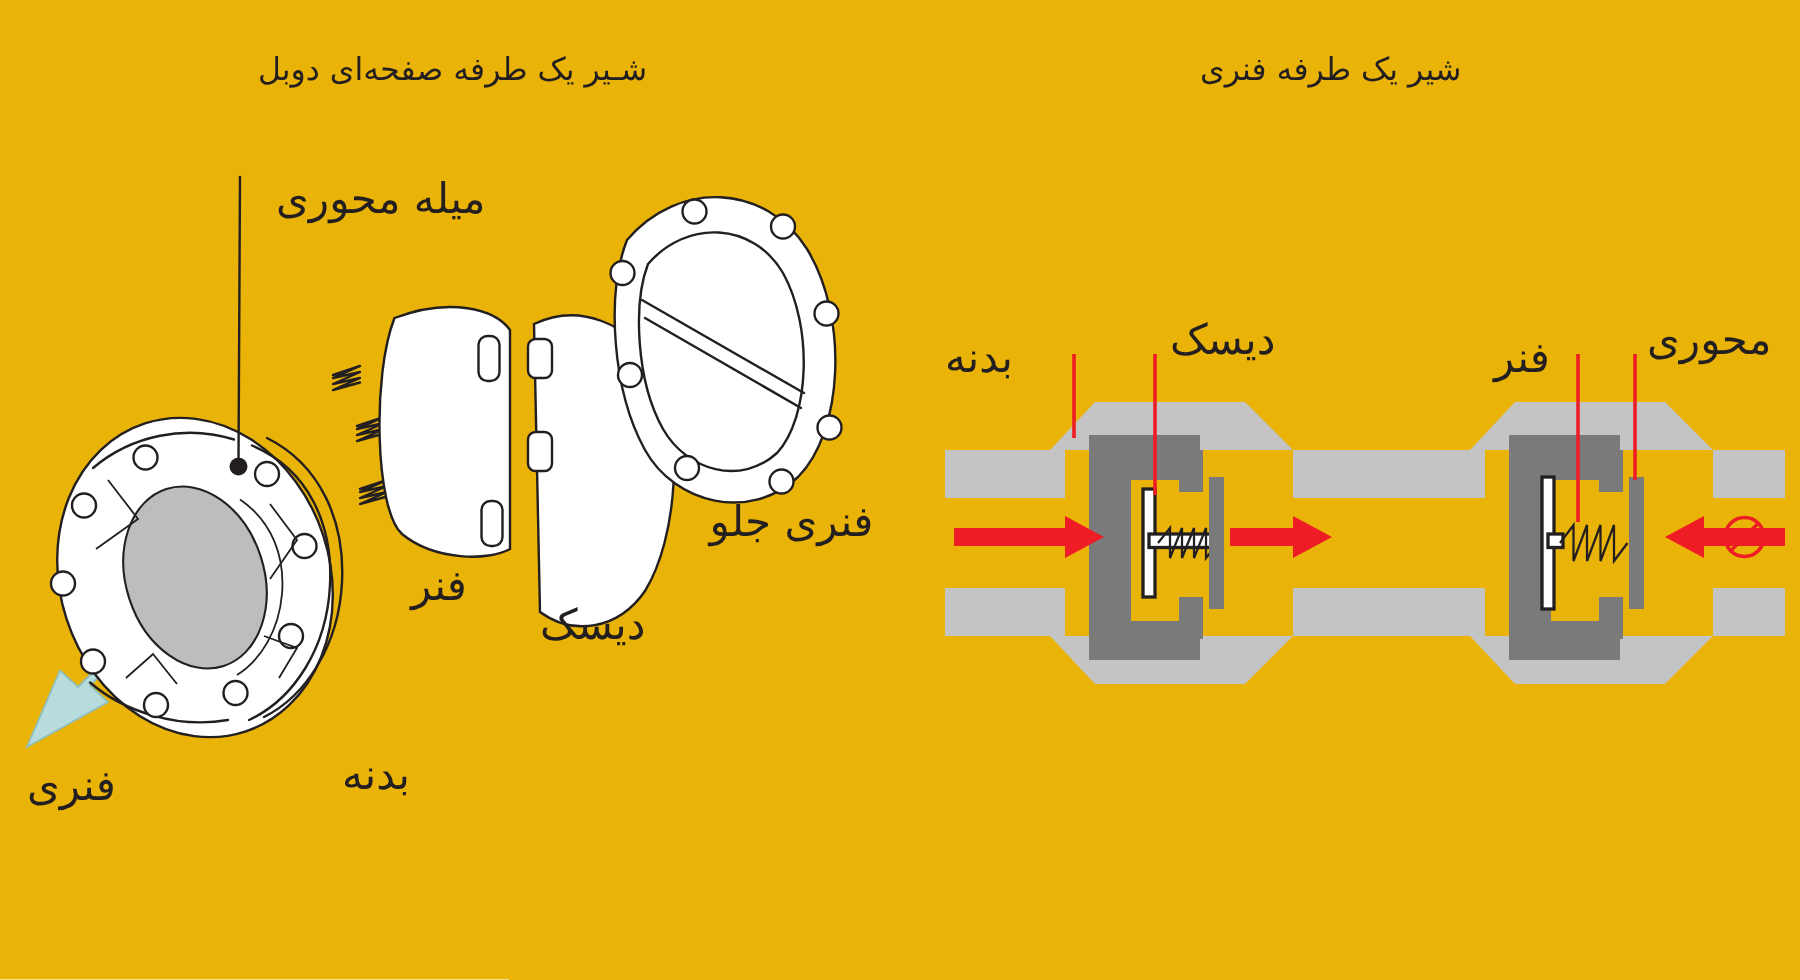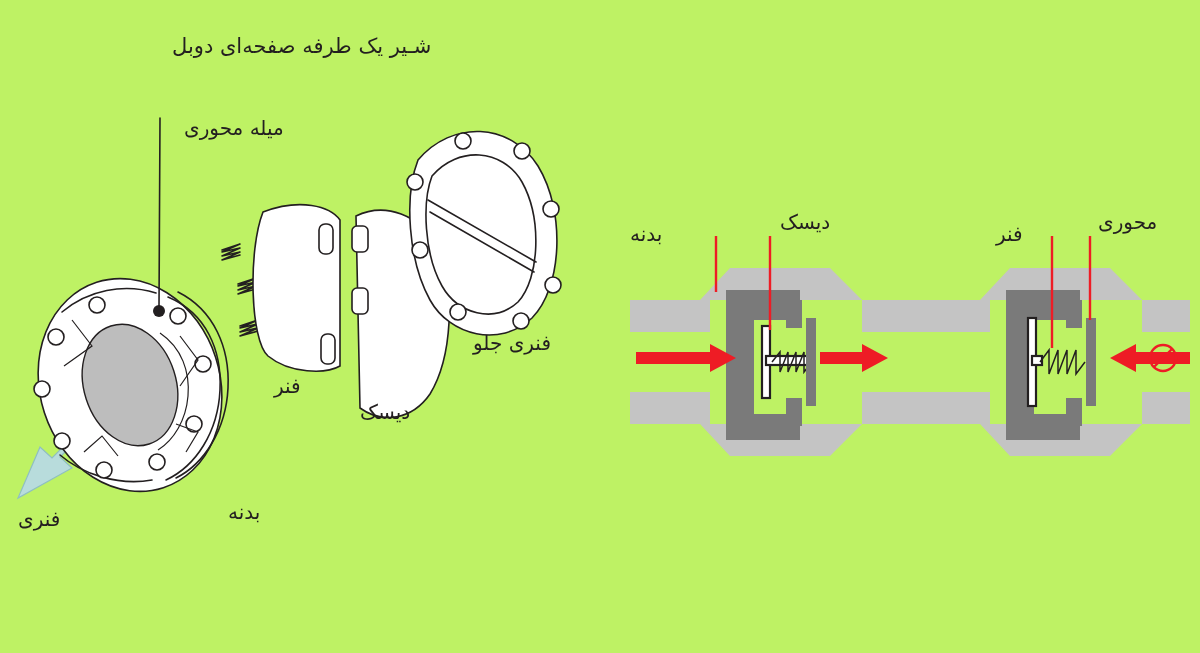--- a/index.html
+++ b/index.html
@@ -7,28 +7,28 @@
     padding: 0;
     background: #ffffff;
   }
   body {
     font-family: "DejaVu Sans", "Liberation Sans", sans-serif;
   }
   #canvas {
     position: relative;
     width: 1200px;
     height: 653px;
-    background: #bef264;
+    background: #eab308;
     overflow: hidden;
     text-align: right;
   }
   .label {
     position: absolute;
     color: #231f20;
-    font-size: 20px;
+    font-size: 28px;
     line-height: 1.2;
     white-space: nowrap;
     direction: rtl;
     unicode-bidi: isolate;
   }
   .title {
     font-size: 21px;
   }
   svg {
     position: absolute;
@@ -197,20 +197,21 @@
           <line class="red" x1="1154" y1="367" x2="1172" y2="349"></line>
         </g>
 
         <line class="red" x1="1052" y1="236" x2="1052" y2="348" stroke-width="2"></line>
         <line class="red" x1="1090" y1="236" x2="1090" y2="320" stroke-width="2"></line>
       </g>
     </g>
   </svg>
 
   <div class="label title" style="top:34px; left:172px;">شـیر یک طرفه صفحه‌ای دوبل</div>
+  <div class="label title" style="top:34px; left:800px;">شیر یک طرفه فنری</div>
 
   <div class="label" style="top:116px; left:184px;">میله محوری</div>
   <div class="label" style="top:331px; left:473px;">فنری جلو</div>
   <div class="label" style="top:400px; left:360px;">دیسک</div>
   <div class="label" style="top:374px; left:274px;">فنر</div>
   <div class="label" style="top:500px; left:228px;">بدنه</div>
   <div class="label" style="top:507px; left:18px;">فنری</div>
 
   <div class="label" style="top:222px; left:630px;">بدنه</div>
   <div class="label" style="top:210px; left:780px;">دیسک</div>

